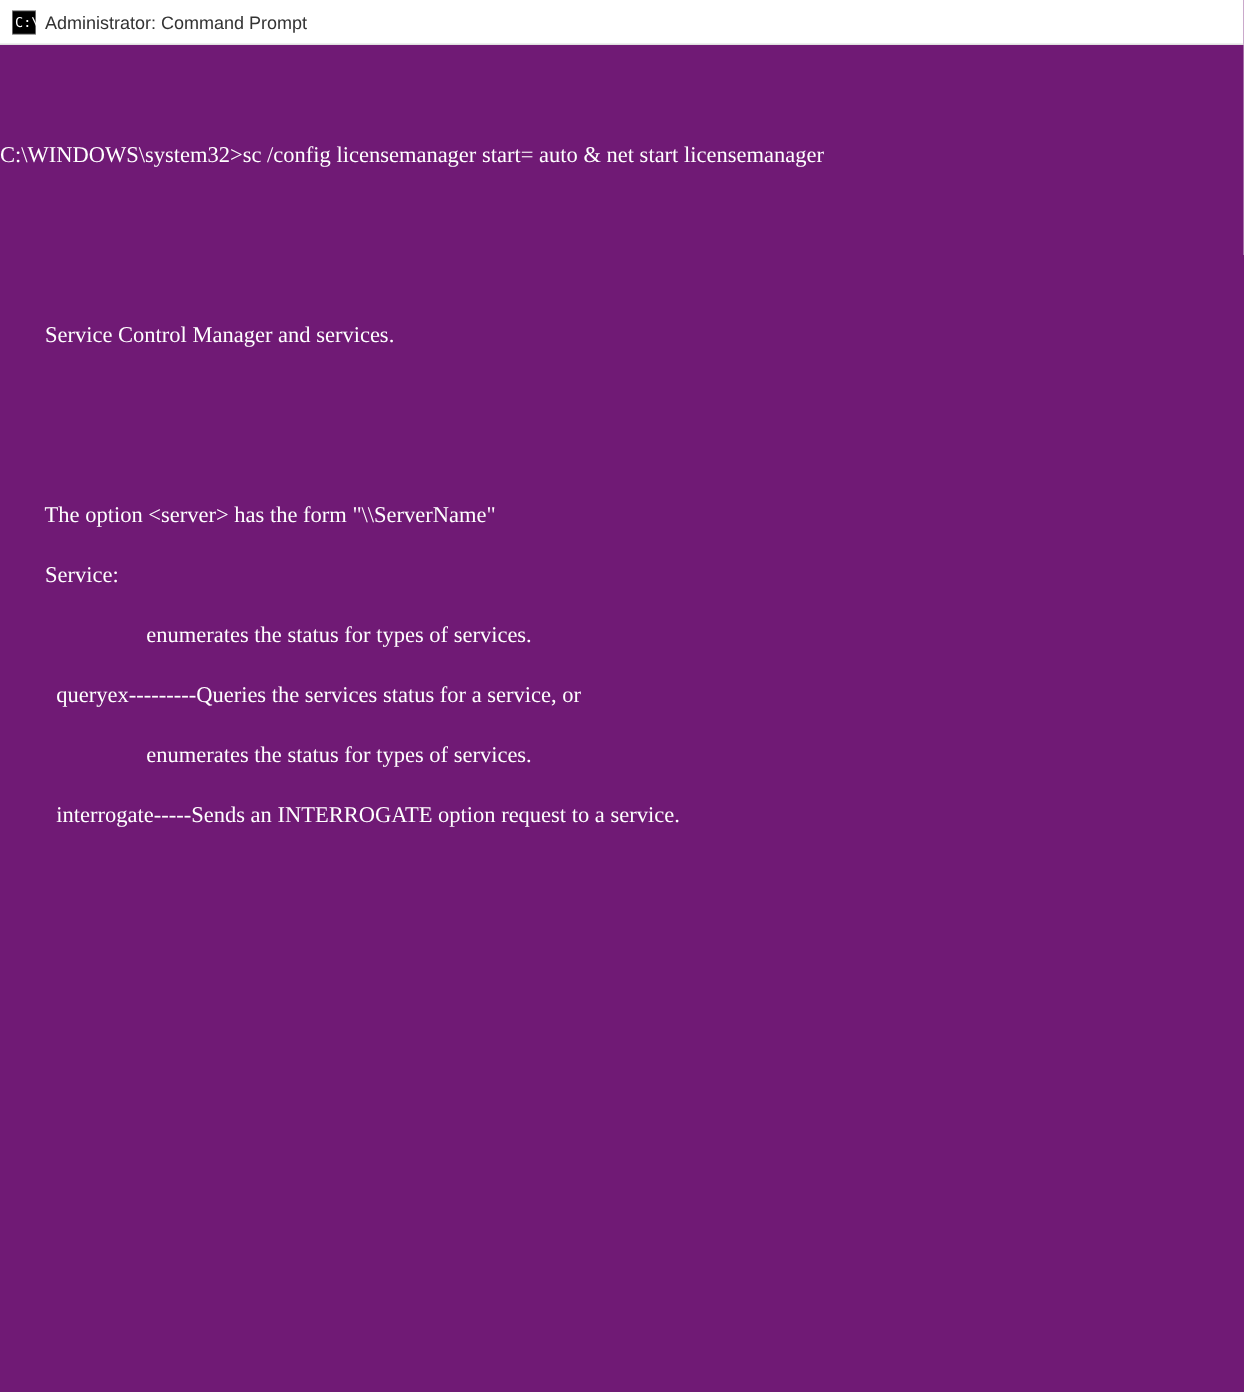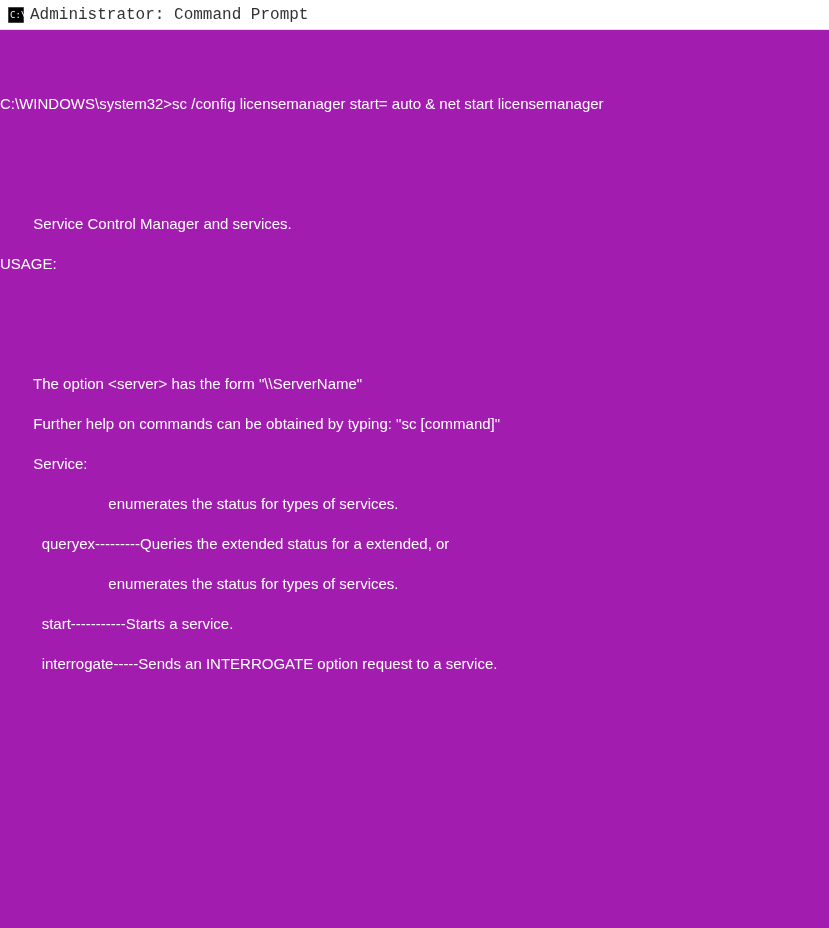--- a/index.html
+++ b/index.html
@@ -33,31 +33,31 @@
       align-items: center;
       justify-content: center;
     }
 
     .titlebar-icon svg {
       width: 16px;
       height: 16px;
     }
 
     .titlebar-text {
-      font-family: Liberation Mono, monospace;
-      font-size: 16px;
+      font-family: Liberation Sans, sans-serif;
+      font-size: 12px;
       color: #333;
     }
 
     .terminal {
       width: 829px;
       height: 898px;
-      background: #a21caf;
+      background: #701a75;
       color: #ffffff;
-      font-family: Liberation Sans, sans-serif;
+      font-family: Liberation Serif, serif;
       font-size: 15px;
       line-height: 20px;
       padding: 4px 0 0 0;
       white-space: pre;
       overflow: hidden;
     }
 
     .terminal-line {
       white-space: pre;
       min-height: 20px;
@@ -79,30 +79,27 @@
   </span>
   <span class="titlebar-text">Administrator: Command Prompt</span>
 </div>
 
 <div class="terminal">
 <div class="terminal-line"></div>
 <div class="terminal-line"><span class="inline">C:\WINDOWS\system32&gt;</span><span class="inline">sc /config licensemanager start= auto &amp; net start licensemanager</span></div>
 <div class="terminal-line"></div>
 <div class="terminal-line"></div>
 <div class="terminal-line">        Service Control Manager and services.</div>
-<div class="terminal-line">USAGE:</div>
 <div class="terminal-line"></div>
 <div class="terminal-line"></div>
 <div class="terminal-line">        The option &lt;server&gt; has the form "\\ServerName"</div>
-<div class="terminal-line">        Further help on commands can be obtained by typing: "sc [command]"</div>
 <div class="terminal-line">        Service:</div>
 <div class="terminal-line">                          enumerates the status for types of services.</div>
-<div class="terminal-line">          queryex---------Queries the extended status for a extended, or</div>
+<div class="terminal-line">          queryex---------Queries the services status for a service, or</div>
 <div class="terminal-line">                          enumerates the status for types of services.</div>
-<div class="terminal-line">          start-----------Starts a service.</div>
 <div class="terminal-line">          interrogate-----Sends an INTERROGATE option request to a service.</div>
 
 
 
 
 
 
 
 
 

